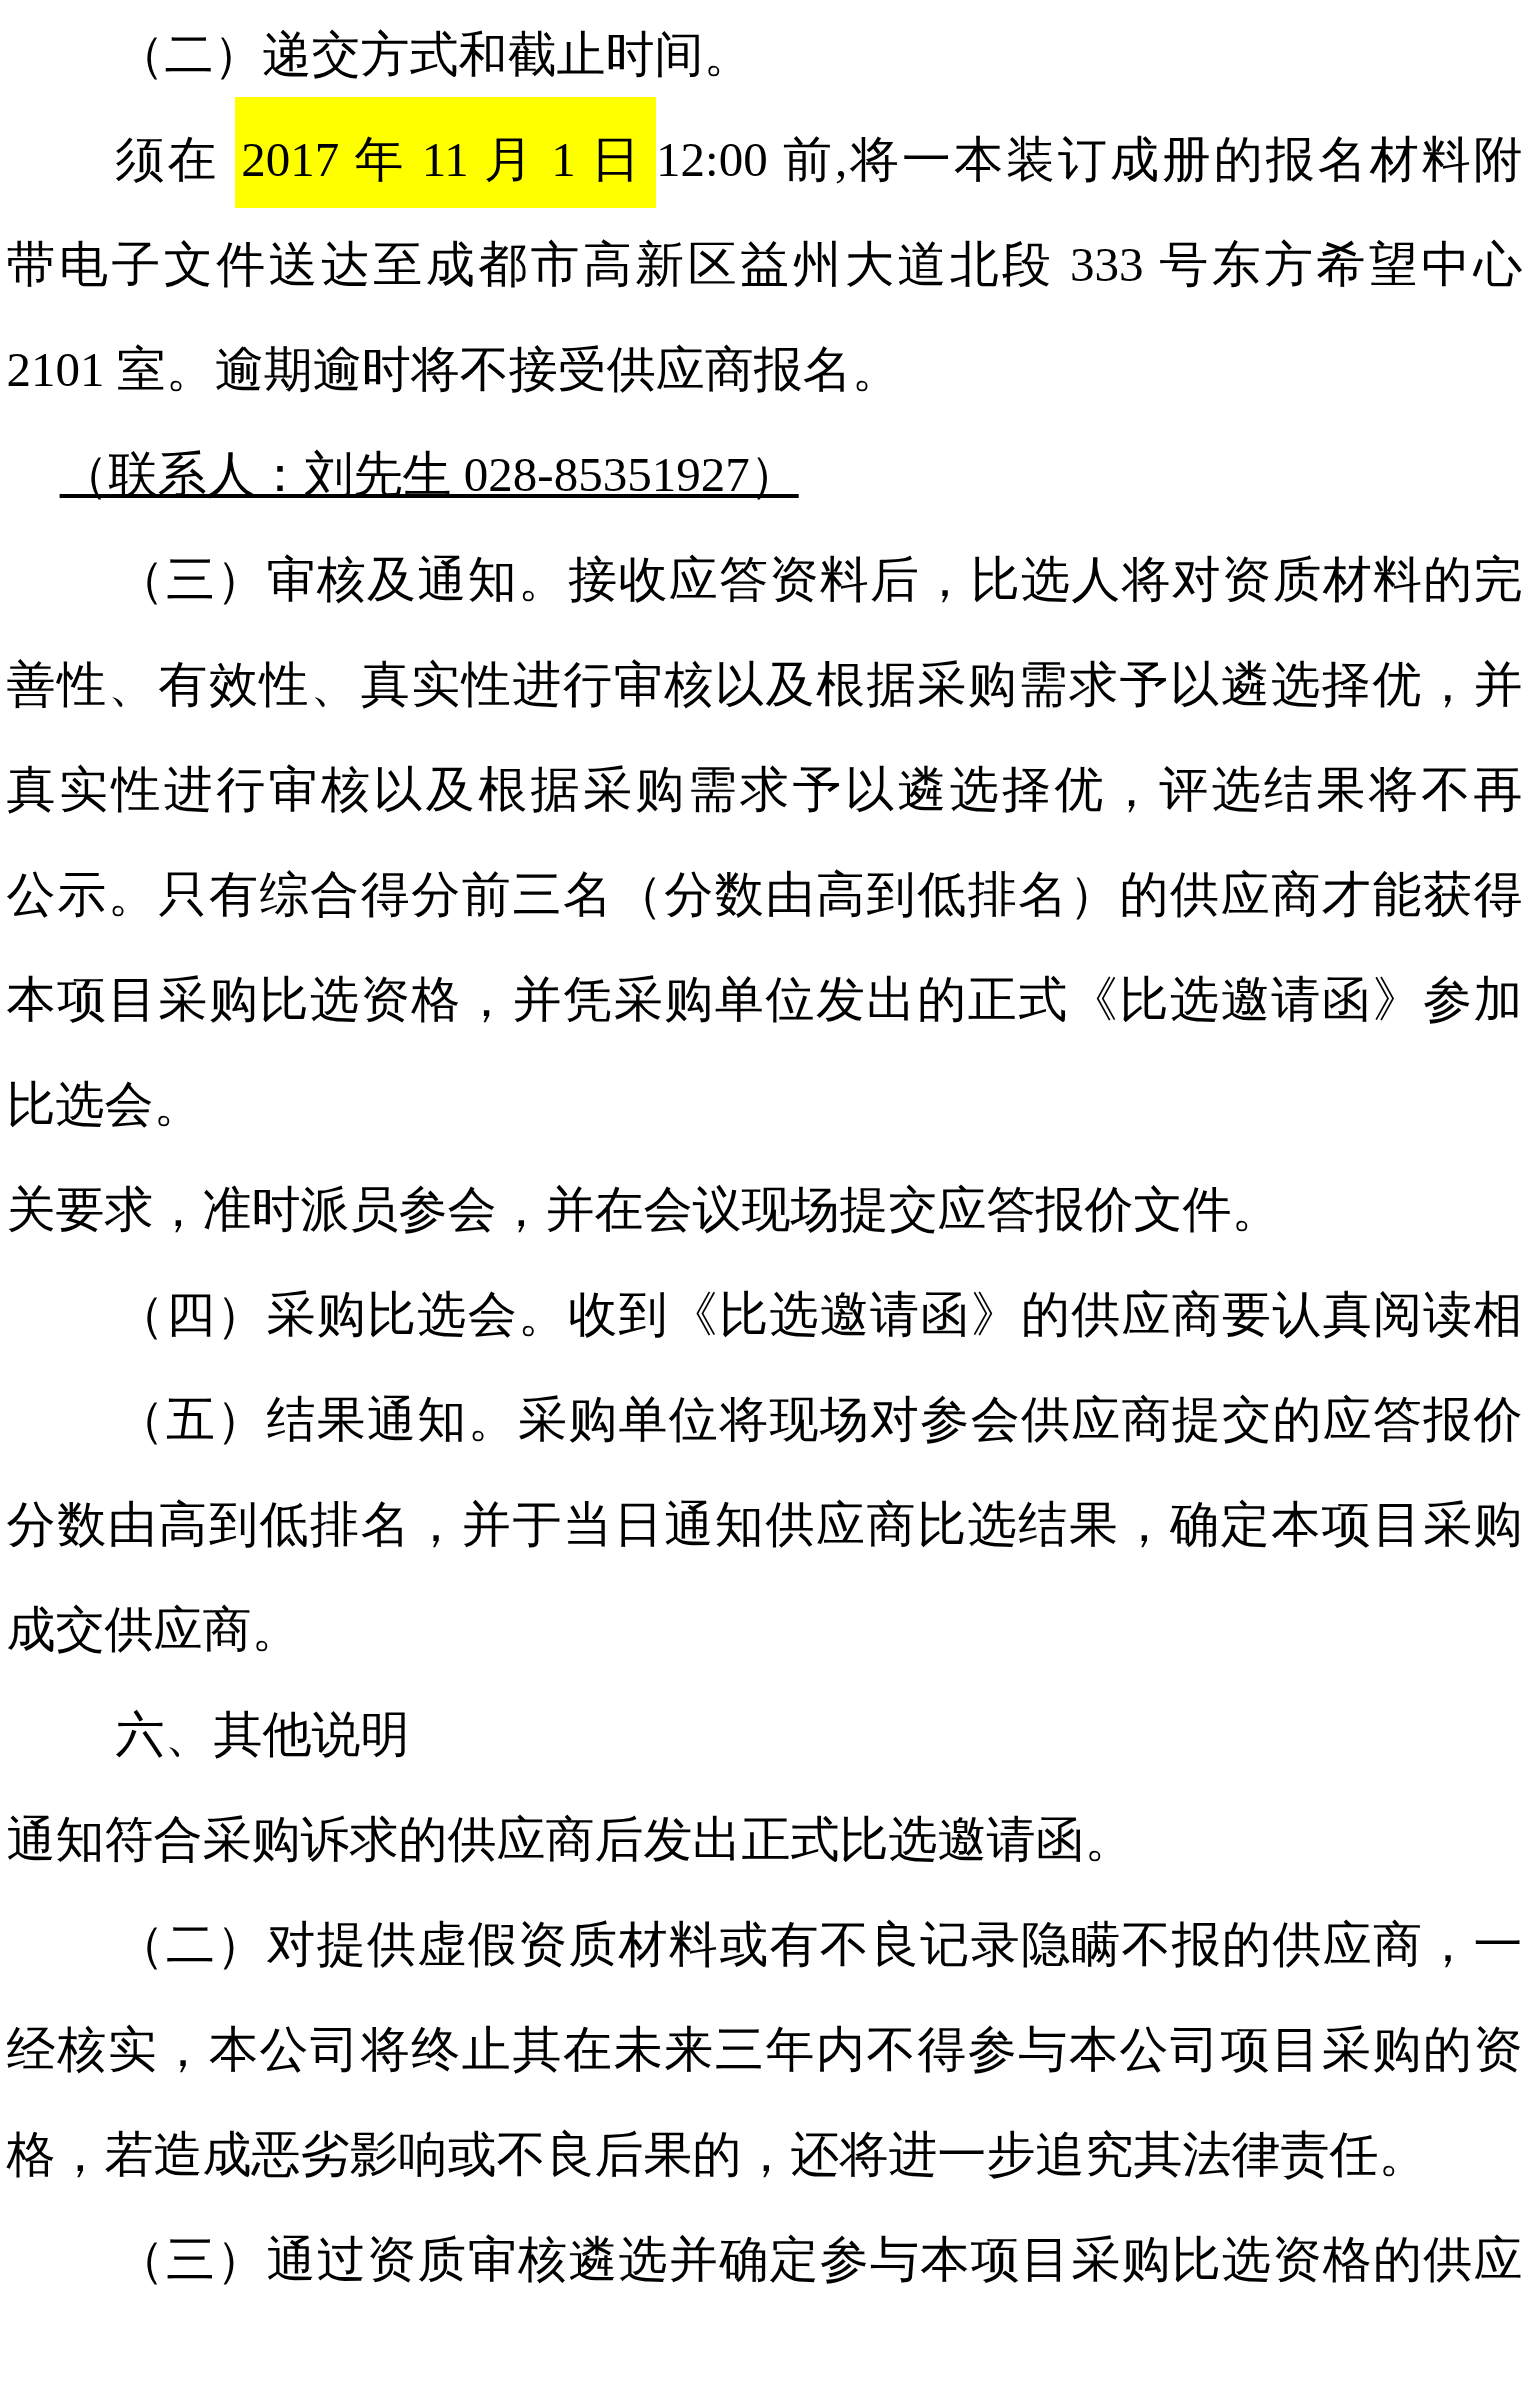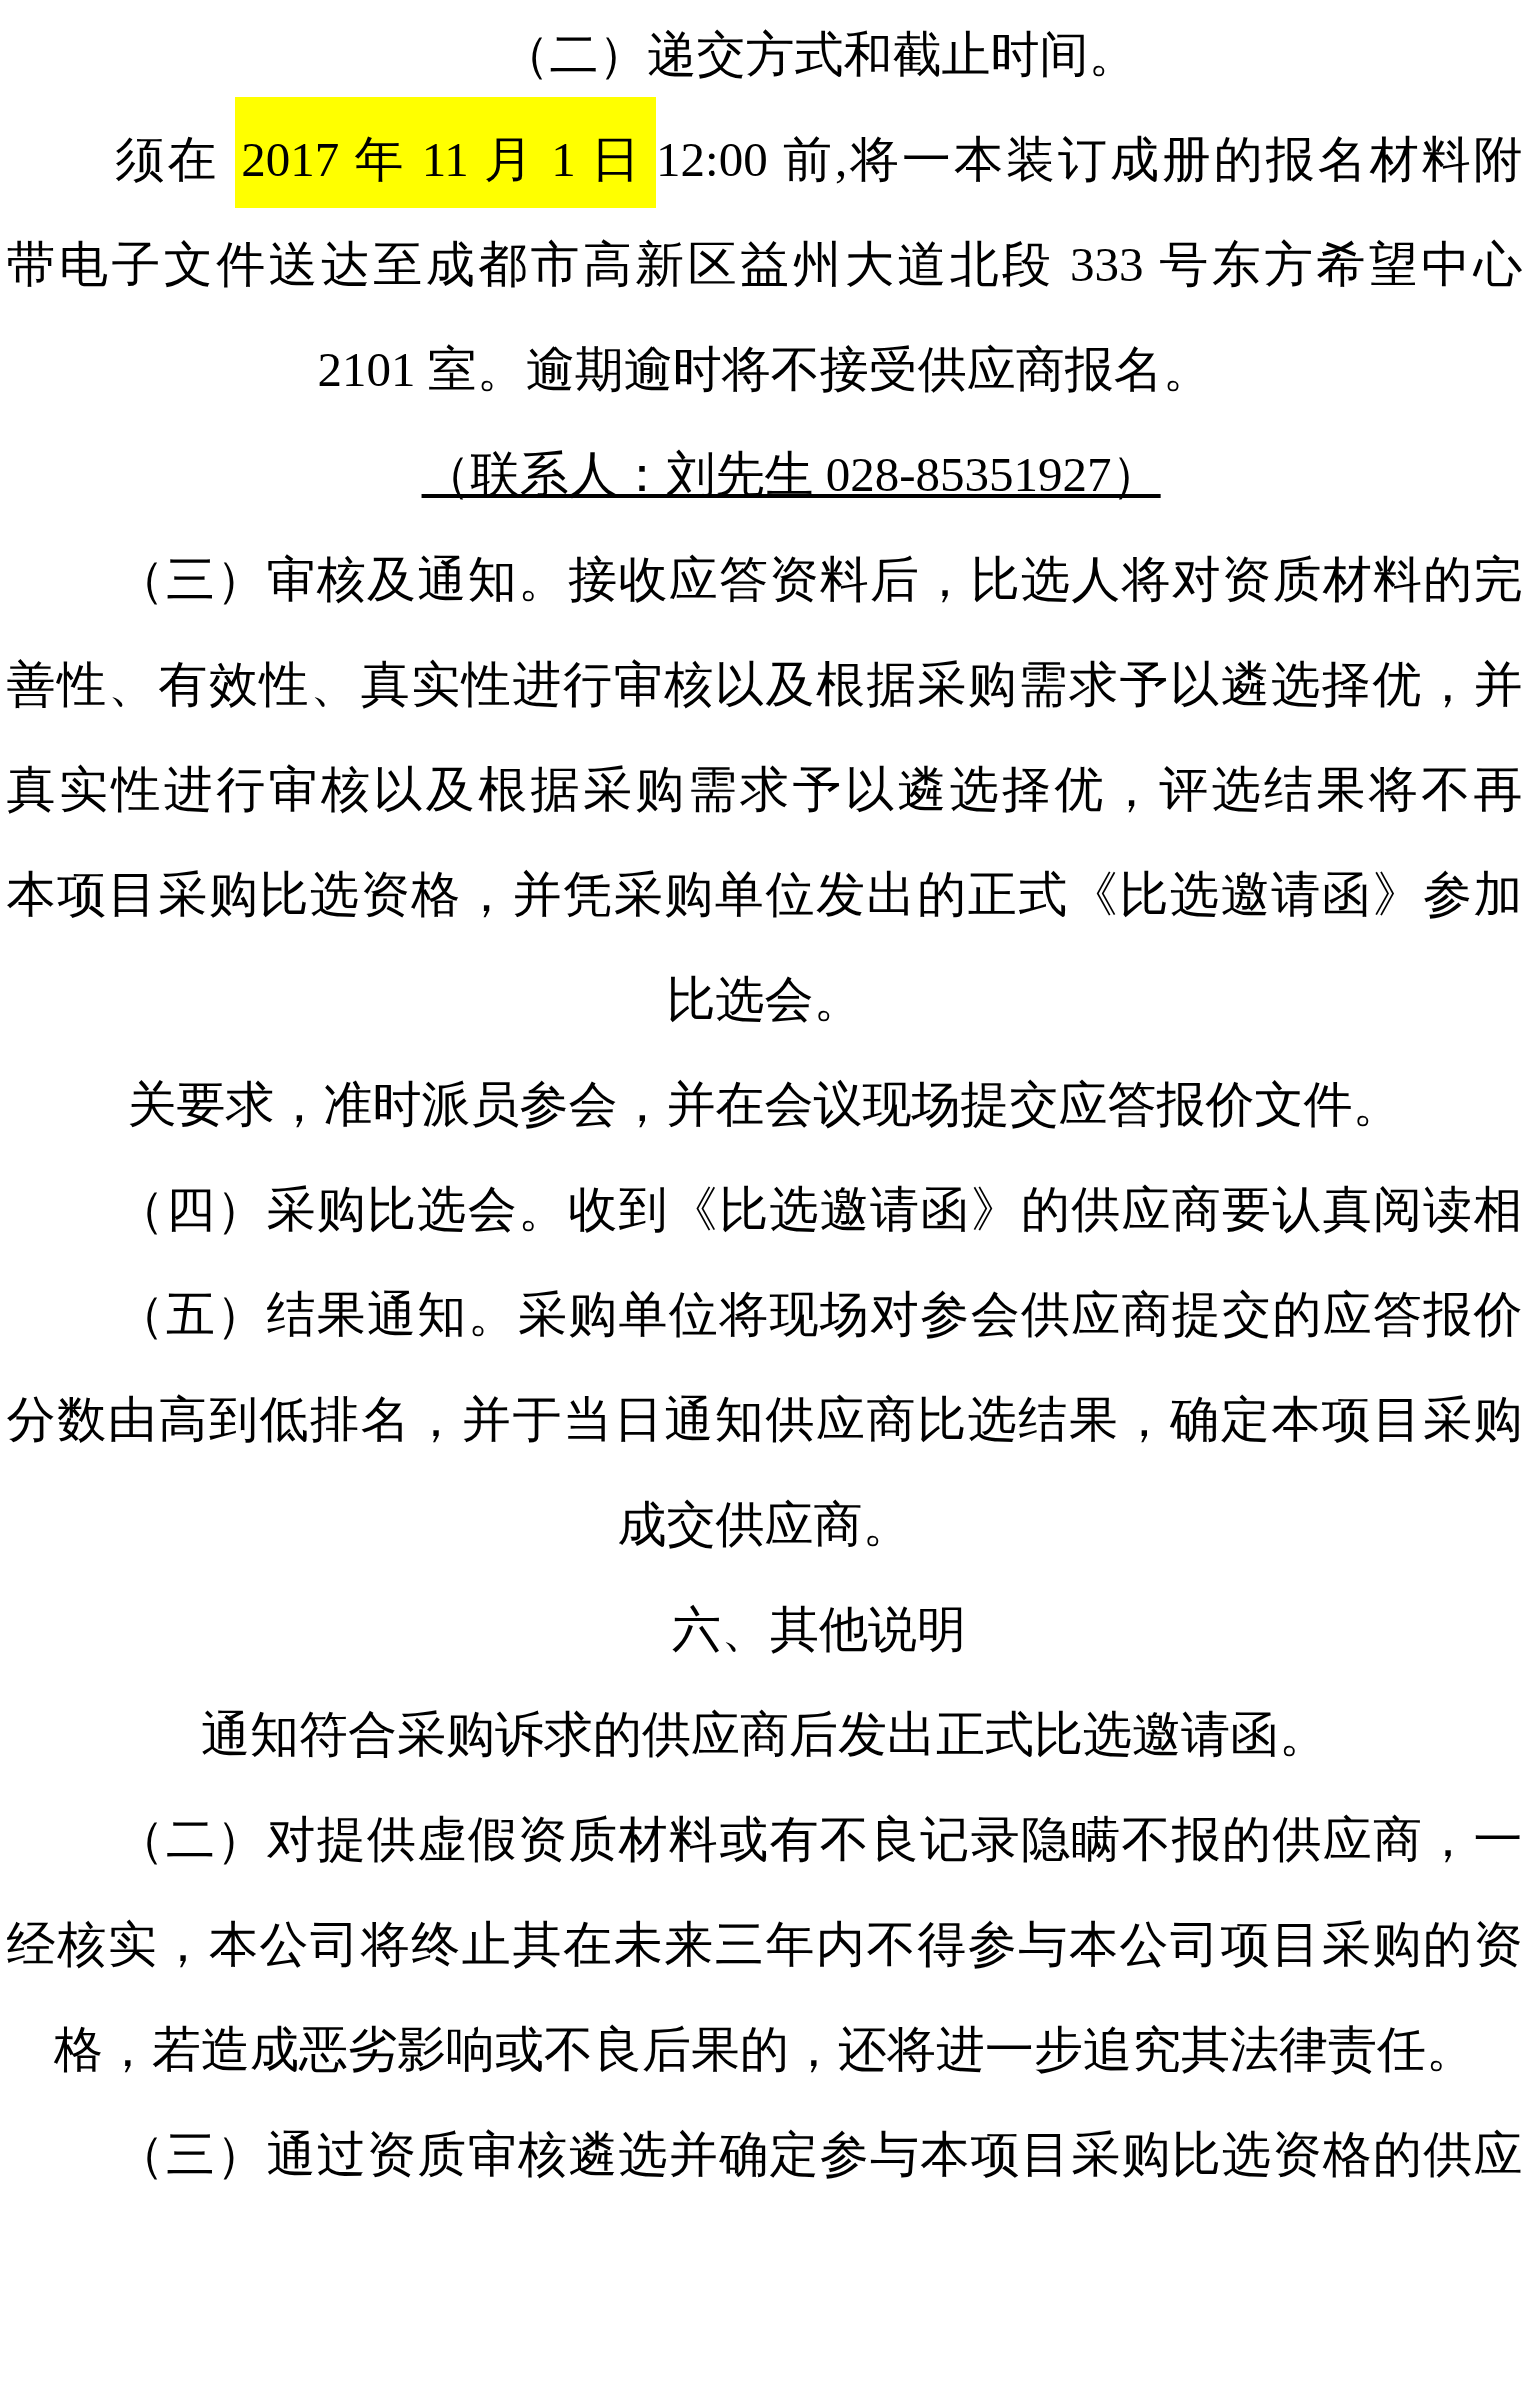--- a/index.html
+++ b/index.html
@@ -19,21 +19,21 @@
     left: 6.6px;
     top: 1.7px;
     width: 1516px;
     font-family: "Liberation Serif", "DejaVu Serif", serif;
     font-size: 49px;
     line-height: 105px;
     color: #000000;
     font-weight: 400;
   }
   .line {
-    text-align: center;
+    text-align: left;
     min-height: 105px;
   }
   .line.just {
     text-align: justify;
     text-align-last: justify;
   }
   .indent-para {
     text-indent: 109px;
   }
   .indent-contact {
@@ -53,20 +53,21 @@
 
 <main class="doc">
     <div class="line indent-para"><span>（二）递交方式和截止时间。</span></div>
     <div class="line indent-para just"><span>须在 </span><span class="hl">2017 年 11 月 1 日</span><span>12:00 前,将一本装订成册的报名材料附</span></div>
     <div class="line flush just"><span>带电子文件送达至成都市高新区益州大道北段 333 号东方希望中心</span></div>
     <div class="line flush"><span>2101 室。逾期逾时将不接受供应商报名。</span></div>
     <div class="line indent-contact"><span>（联系人：刘先生 028-85351927）</span></div>
     <div class="line indent-para just"><span>（三）审核及通知。接收应答资料后，比选人将对资质材料的完</span></div>
     <div class="line flush just"><span>善性、有效性、真实性进行审核以及根据采购需求予以遴选择优，并</span></div>
     <div class="line flush just"><span>真实性进行审核以及根据采购需求予以遴选择优，评选结果将不再</span></div>
+    <div class="line flush just"><span>公示。只有综合得分前三名（分数由高到低排名）的供应商才能获得</span></div>
     <div class="line flush just"><span>本项目采购比选资格，并凭采购单位发出的正式《比选邀请函》参加</span></div>
     <div class="line flush"><span>比选会。</span></div>
     <div class="line flush"><span>关要求，准时派员参会，并在会议现场提交应答报价文件。</span></div>
     <div class="line indent-para just"><span>（四）采购比选会。收到《比选邀请函》的供应商要认真阅读相</span></div>
     <div class="line indent-para just"><span>（五）结果通知。采购单位将现场对参会供应商提交的应答报价</span></div>
     <div class="line flush just"><span>分数由高到低排名，并于当日通知供应商比选结果，确定本项目采购</span></div>
     <div class="line flush"><span>成交供应商。</span></div>
     <div class="line indent-para"><span>六、其他说明</span></div>
     <div class="line flush"><span>通知符合采购诉求的供应商后发出正式比选邀请函。</span></div>
     <div class="line indent-para just"><span>（二）对提供虚假资质材料或有不良记录隐瞒不报的供应商，一</span></div>

